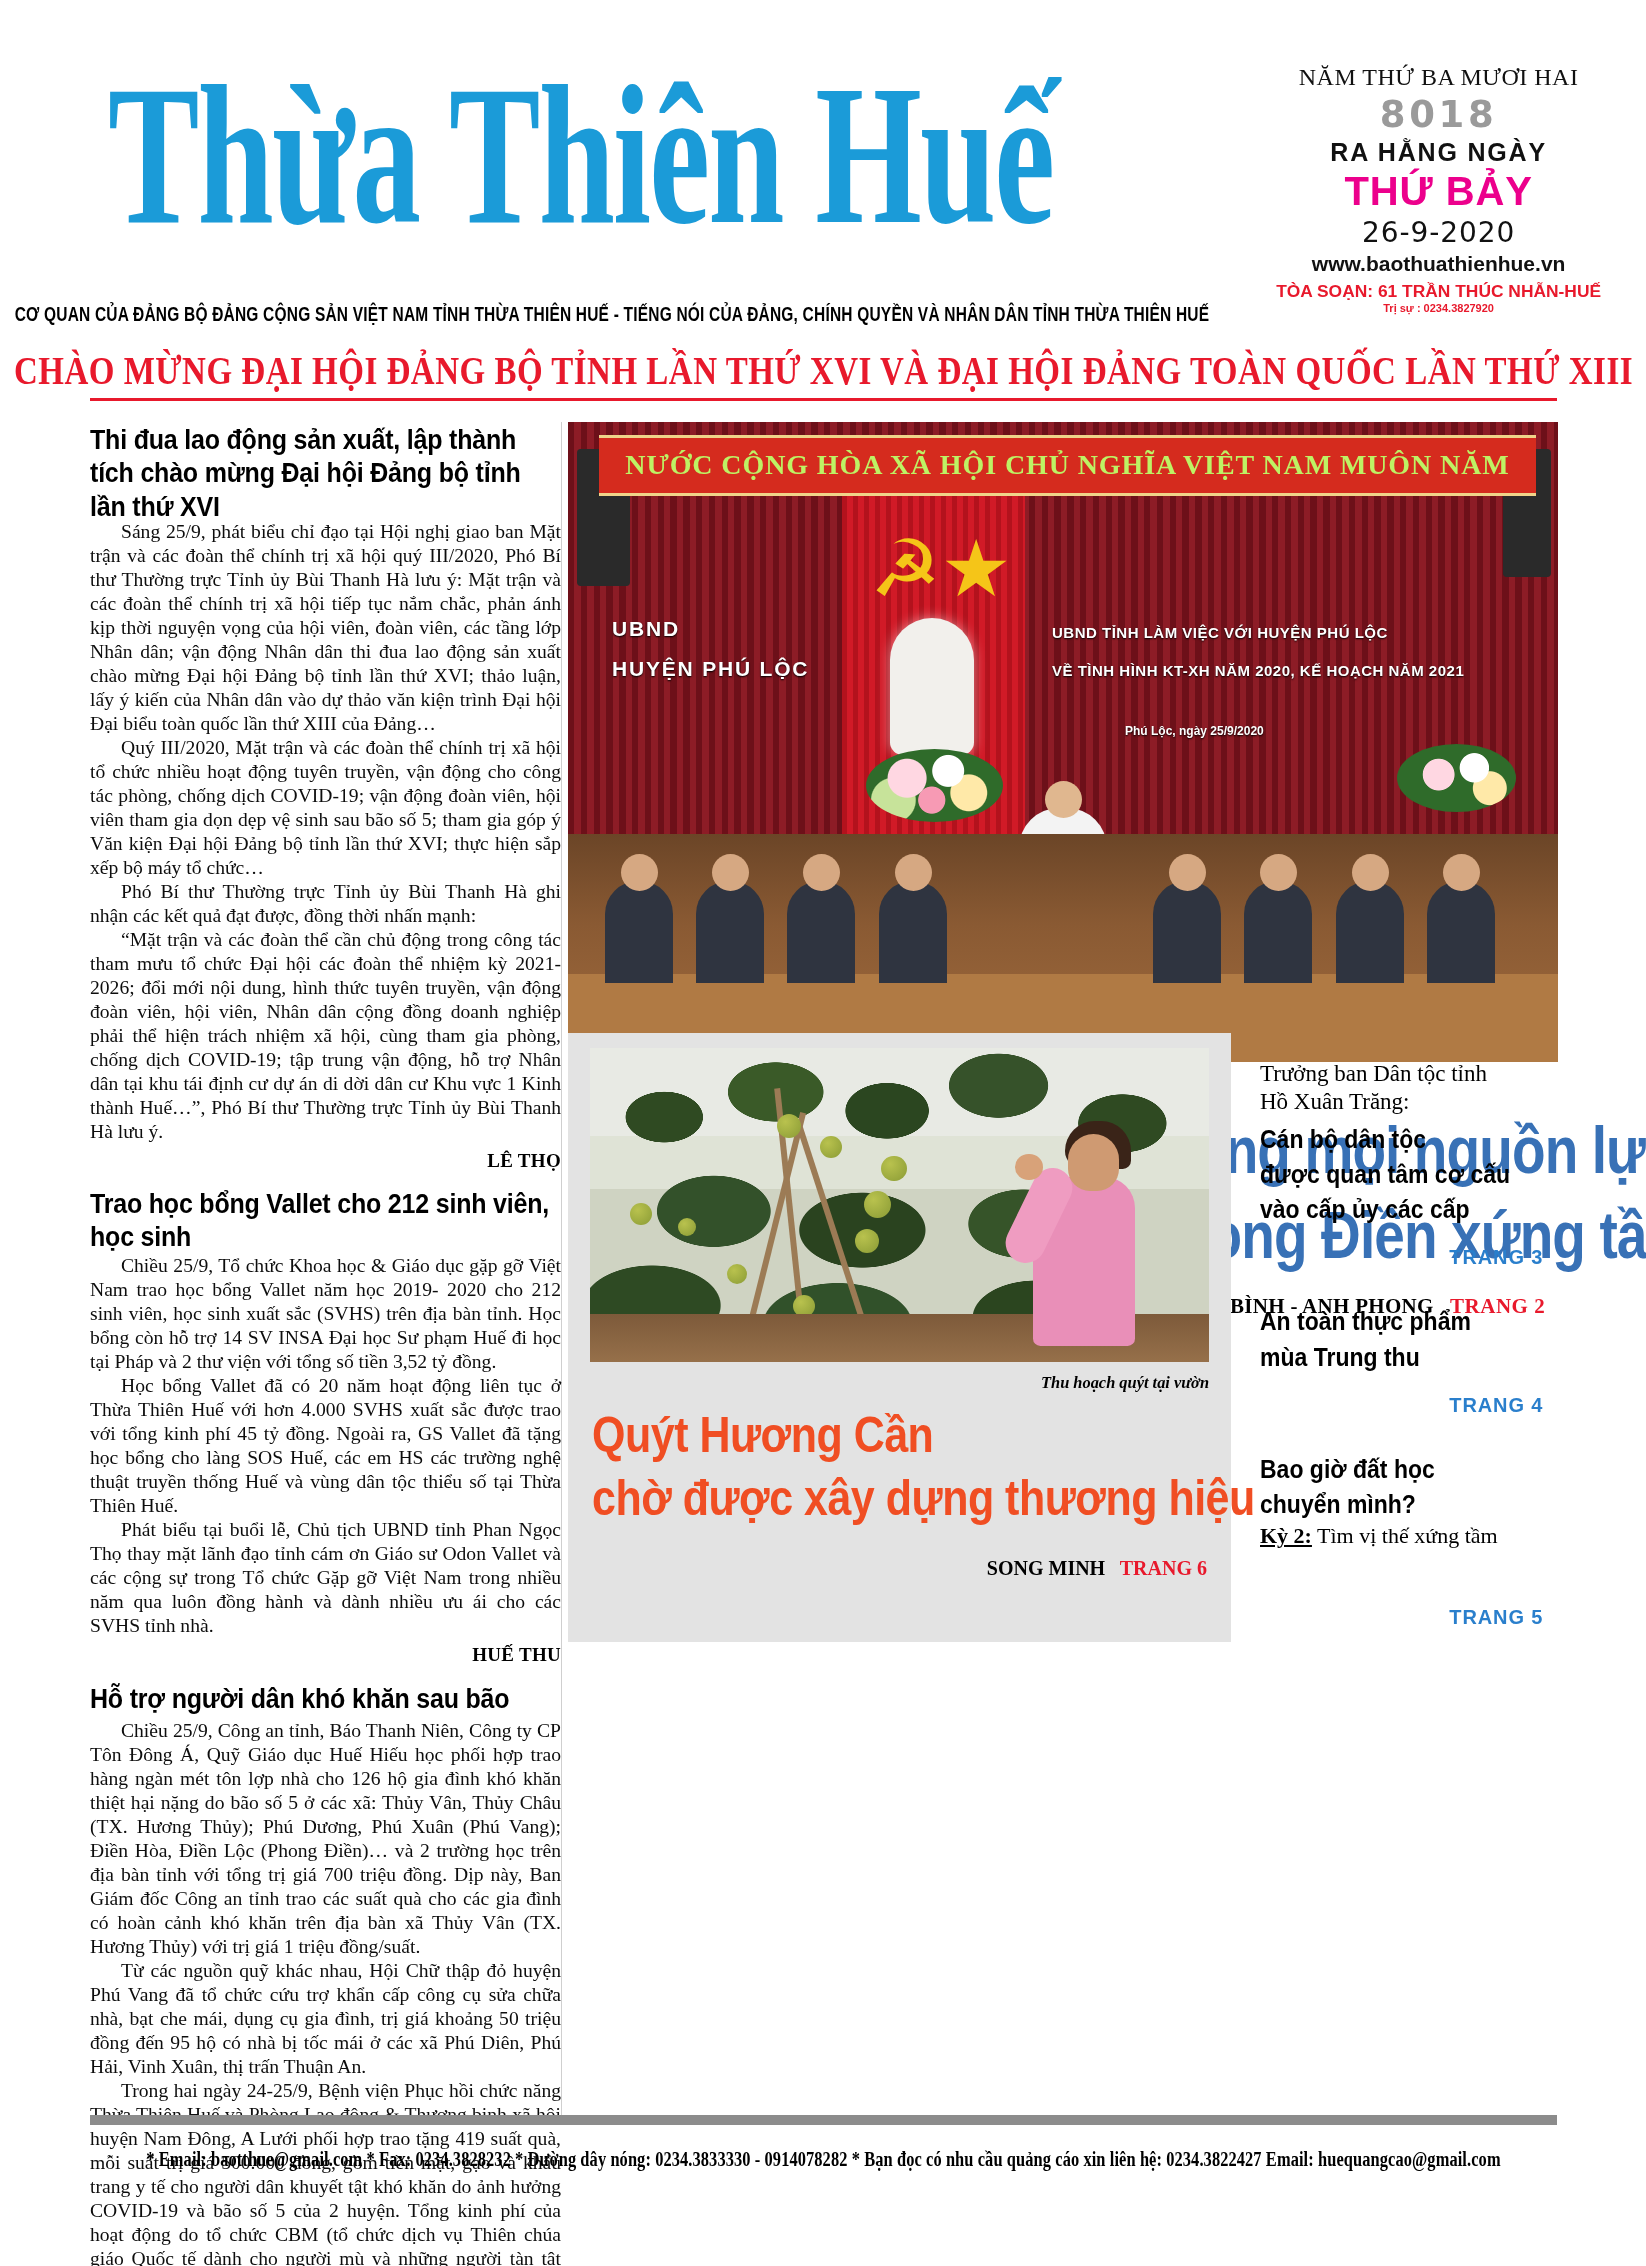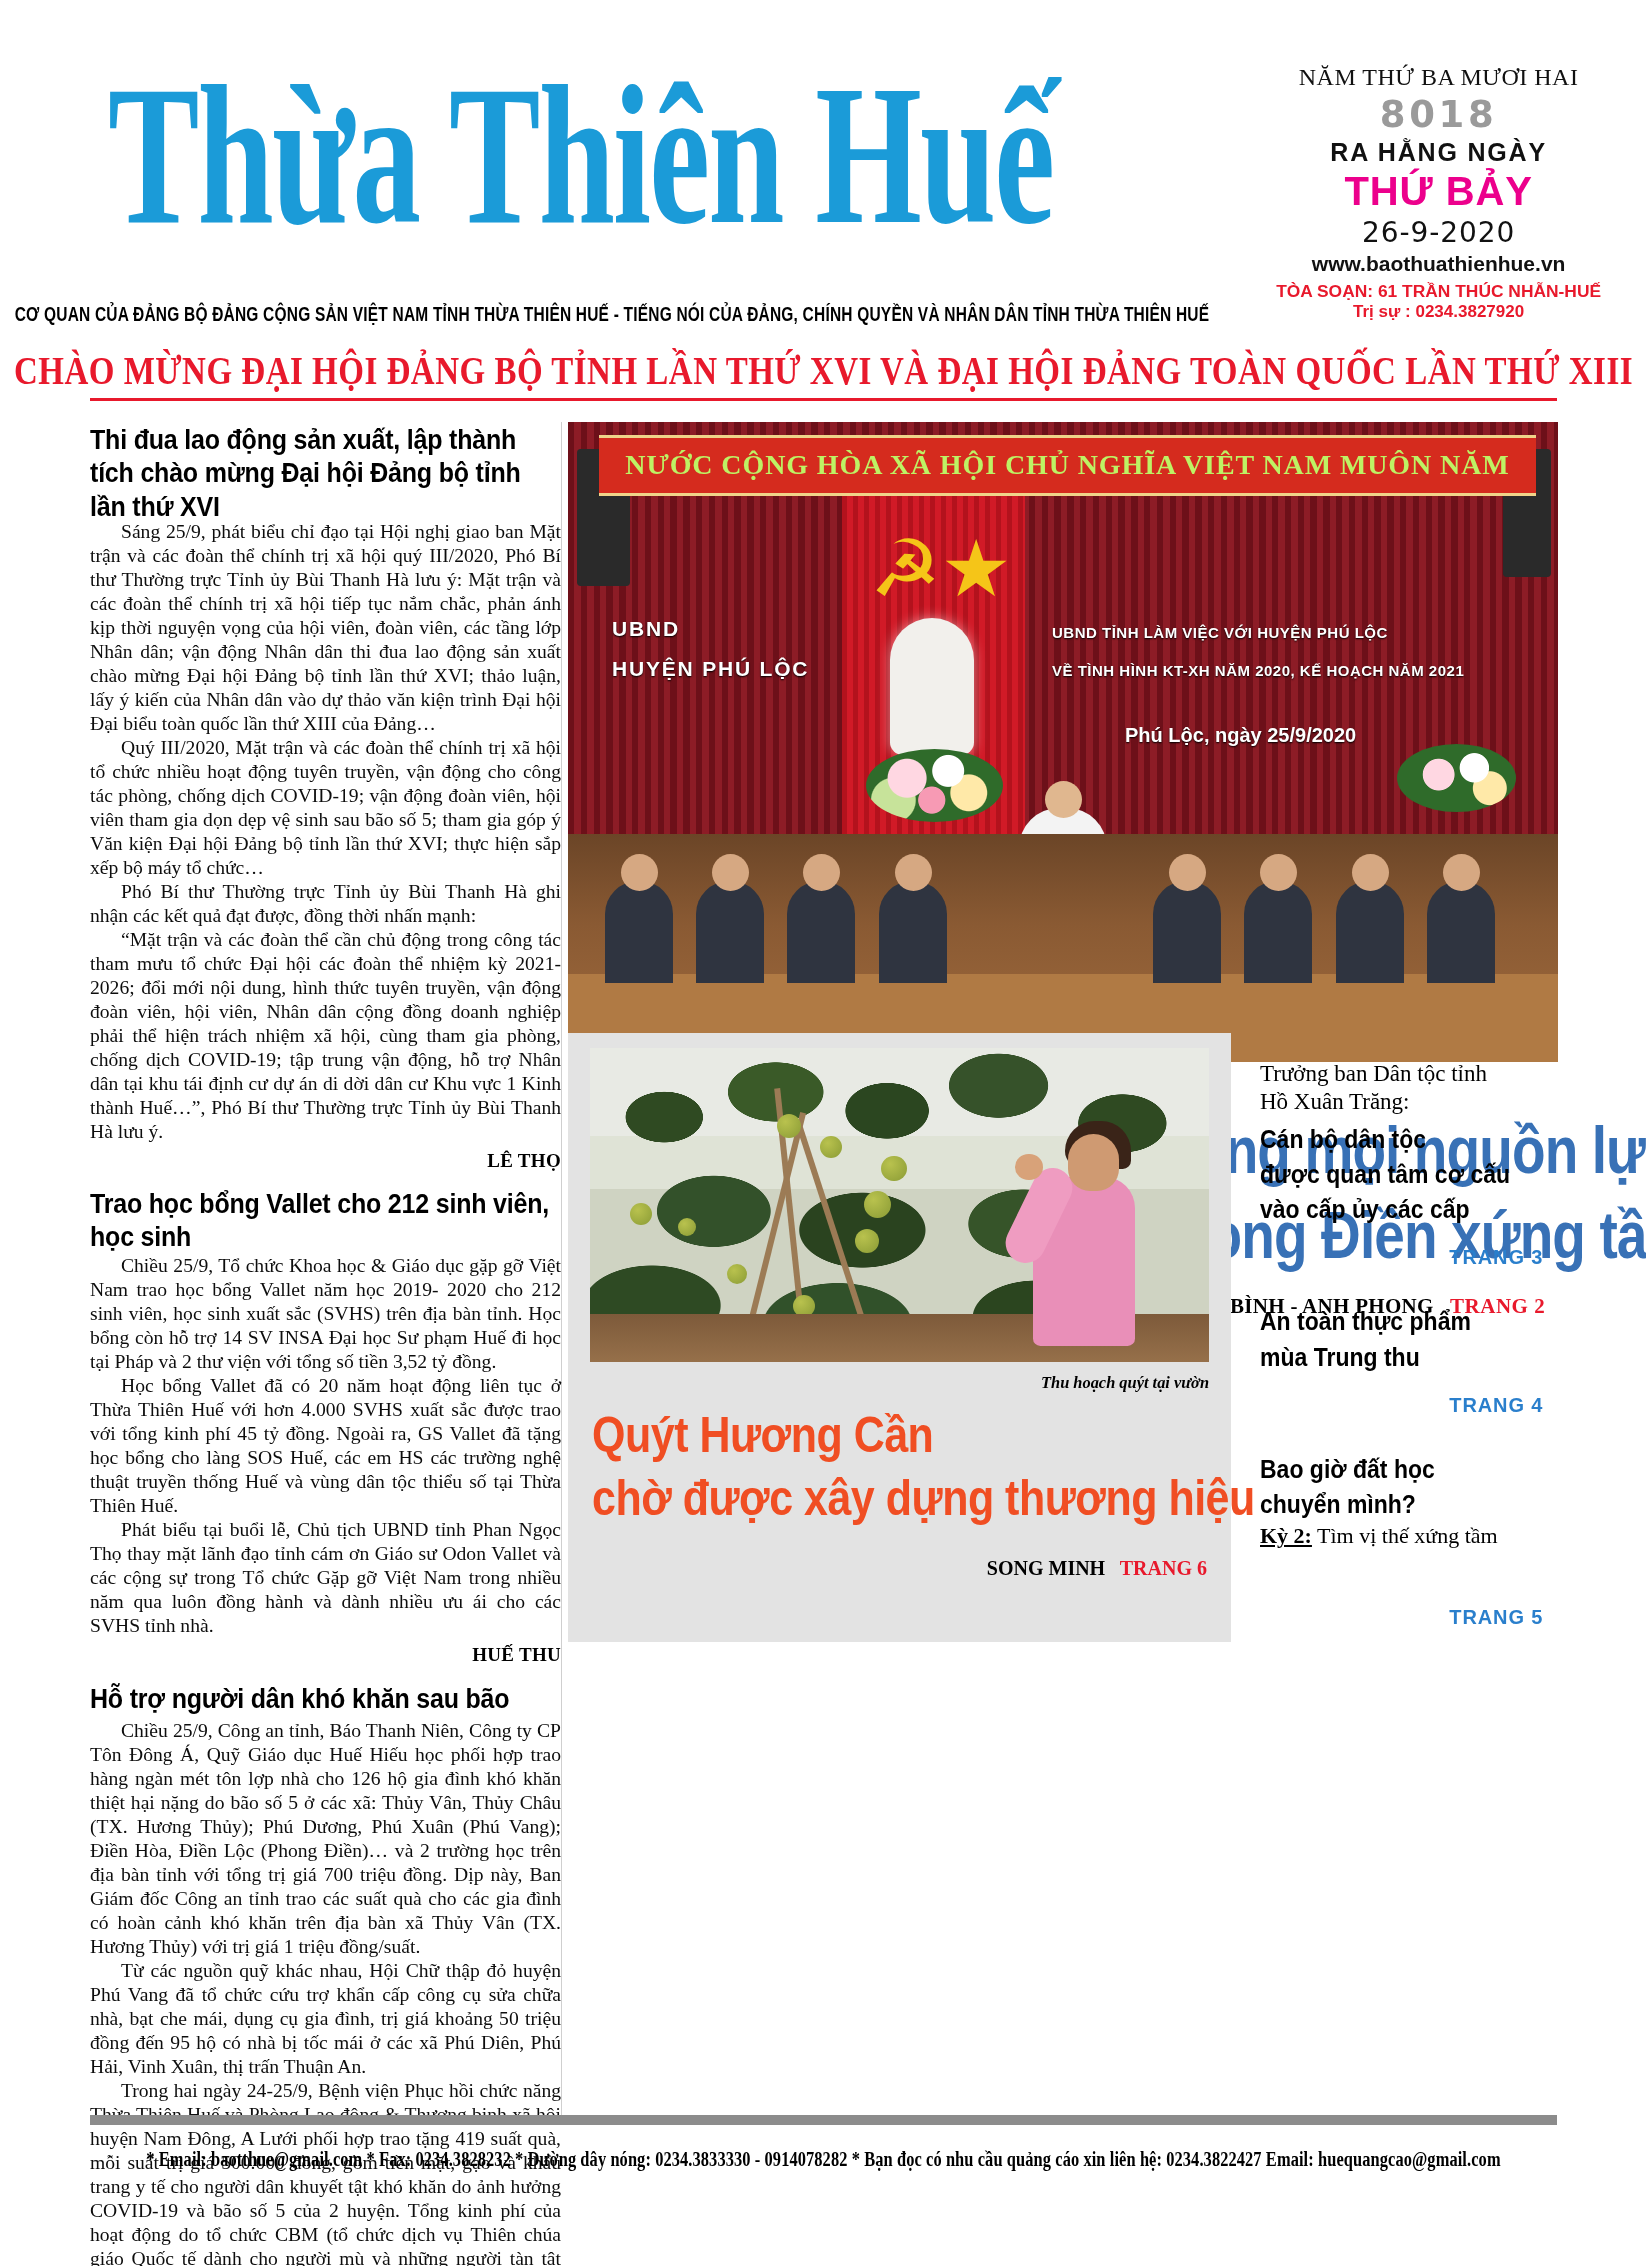--- a/index.html
+++ b/index.html
@@ -16,21 +16,21 @@
     transform:scaleY(1.45);transform-origin:left top;
   }
   .mast-right{position:absolute;right:16.4px;top:64px;width:384px;text-align:center;}
   .mr-year{font-family:"Liberation Serif",serif;font-size:24px;letter-spacing:0.5px;color:#111;}
   .mr-issue{font-family:"DejaVu Sans",sans-serif;font-weight:700;font-size:37px;letter-spacing:3.7px;color:#9a9a9a;margin:1.8px 0 1.8px;}
   .mr-daily{font-family:"Liberation Sans",sans-serif;font-weight:700;font-size:25px;letter-spacing:1.8px;color:#111;}
   .mr-weekday{font-family:"Liberation Sans",sans-serif;font-weight:700;font-size:40px;letter-spacing:0.9px;color:#ec008c;margin:2.7px 0 1.8px;}
   .mr-date{font-family:"DejaVu Sans",sans-serif;font-size:28px;letter-spacing:0.9px;color:#111;}
   .mr-web{font-family:"Liberation Sans",sans-serif;font-weight:700;font-size:21px;color:#111;margin-top:2.7px;}
   .mr-office{font-family:"Liberation Sans",sans-serif;font-weight:700;font-size:17.4px;color:#e8192c;margin-top:5.5px;white-space:nowrap;}
-  .mr-phone{font-family:"Liberation Sans",sans-serif;font-weight:700;font-size:17px;color:#e8192c;}
+  .mr-phone{font-family:"Liberation Sans",sans-serif;font-weight:700;font-size:11px;color:#e8192c;}
 
   .tagline{
     position:absolute;left:0;top:302px;width:1224px;text-align:center;
     font-family:"Liberation Sans",sans-serif;font-weight:700;font-size:15.5px;
     letter-spacing:0.2px;color:#000;transform:scaleY(1.35);transform-origin:center top;
   }
 
   
   .redbanner{
     position:absolute;left:0;top:349px;width:1647px;text-align:center;
@@ -68,21 +68,21 @@
   .ph-curtain{position:absolute;left:274px;top:64px;width:183px;height:393px;background:
      repeating-linear-gradient(90deg,#b3121d 0 5.5px,#d11a27 5.5px 11px);}
   .ph-banner{position:absolute;left:31px;top:12.8px;right:22px;height:55px;background:#d52b1e;
      border-top:3.7px solid #f0d48a;border-bottom:3.7px solid #f0d48a;display:flex;align-items:center;justify-content:center;}
   .ph-banner span{font-family:"Liberation Serif",serif;font-weight:700;font-size:28px;color:#bef264;letter-spacing:0.9px;white-space:nowrap;}
   .ph-emblem{position:absolute;left:302px;top:108px;width:128px;height:101px;color:#f5c518;font-size:79px;line-height:79px;}
   .ph-bust{position:absolute;left:322px;top:196px;width:84px;height:137px;background:#f2f0ec;
      border-radius:42px 42px 12.8px 12.8px;box-shadow:0 0 12.8px rgba(255,255,255,.5);}
   .ph-left-label{position:absolute;left:44px;top:187px;color:#fff;font-family:"Liberation Sans",sans-serif;font-weight:700;font-size:21px;line-height:40px;letter-spacing:1.8px;text-shadow:0 0.9px 1.8px #000;}
   .ph-right-label{position:absolute;left:484px;top:192px;width:493px;color:#fff;font-family:"Liberation Sans",sans-serif;font-weight:700;font-size:15px;line-height:38px;letter-spacing:0.5px;text-shadow:0 0.9px 1.8px #000;}
-  .ph-date{position:absolute;left:557px;top:302px;color:#fff;font-family:"Liberation Sans",sans-serif;font-weight:700;font-size:20px;text-shadow:0 0.9px 1.8px #000;}
+  .ph-date{position:absolute;left:557px;top:302px;color:#fff;font-family:"Liberation Sans",sans-serif;font-weight:700;font-size:12px;text-shadow:0 0.9px 1.8px #000;}
   .ph-flowers{position:absolute;left:298px;top:327px;width:137px;height:73px;border-radius:50%;
      background:radial-gradient(circle at 30% 40%,#ffd7e2 0 18%,transparent 19%),
                 radial-gradient(circle at 60% 30%,#fff 0 16%,transparent 17%),
                 radial-gradient(circle at 75% 60%,#ffe9a8 0 16%,transparent 17%),
                 radial-gradient(circle at 20% 70%,#c7e39a 0 18%,transparent 19%),
                 radial-gradient(circle at 48% 70%,#f79ab4 0 15%,transparent 16%),#2f6b2a;}
   .ph-flowers2{position:absolute;right:42px;top:322px;width:119px;height:68px;border-radius:50%;
      background:radial-gradient(circle at 35% 45%,#ffd7e2 0 18%,transparent 19%),
                 radial-gradient(circle at 65% 35%,#fff 0 16%,transparent 17%),
                 radial-gradient(circle at 78% 65%,#ffe9a8 0 16%,transparent 17%),#2f6b2a;}

